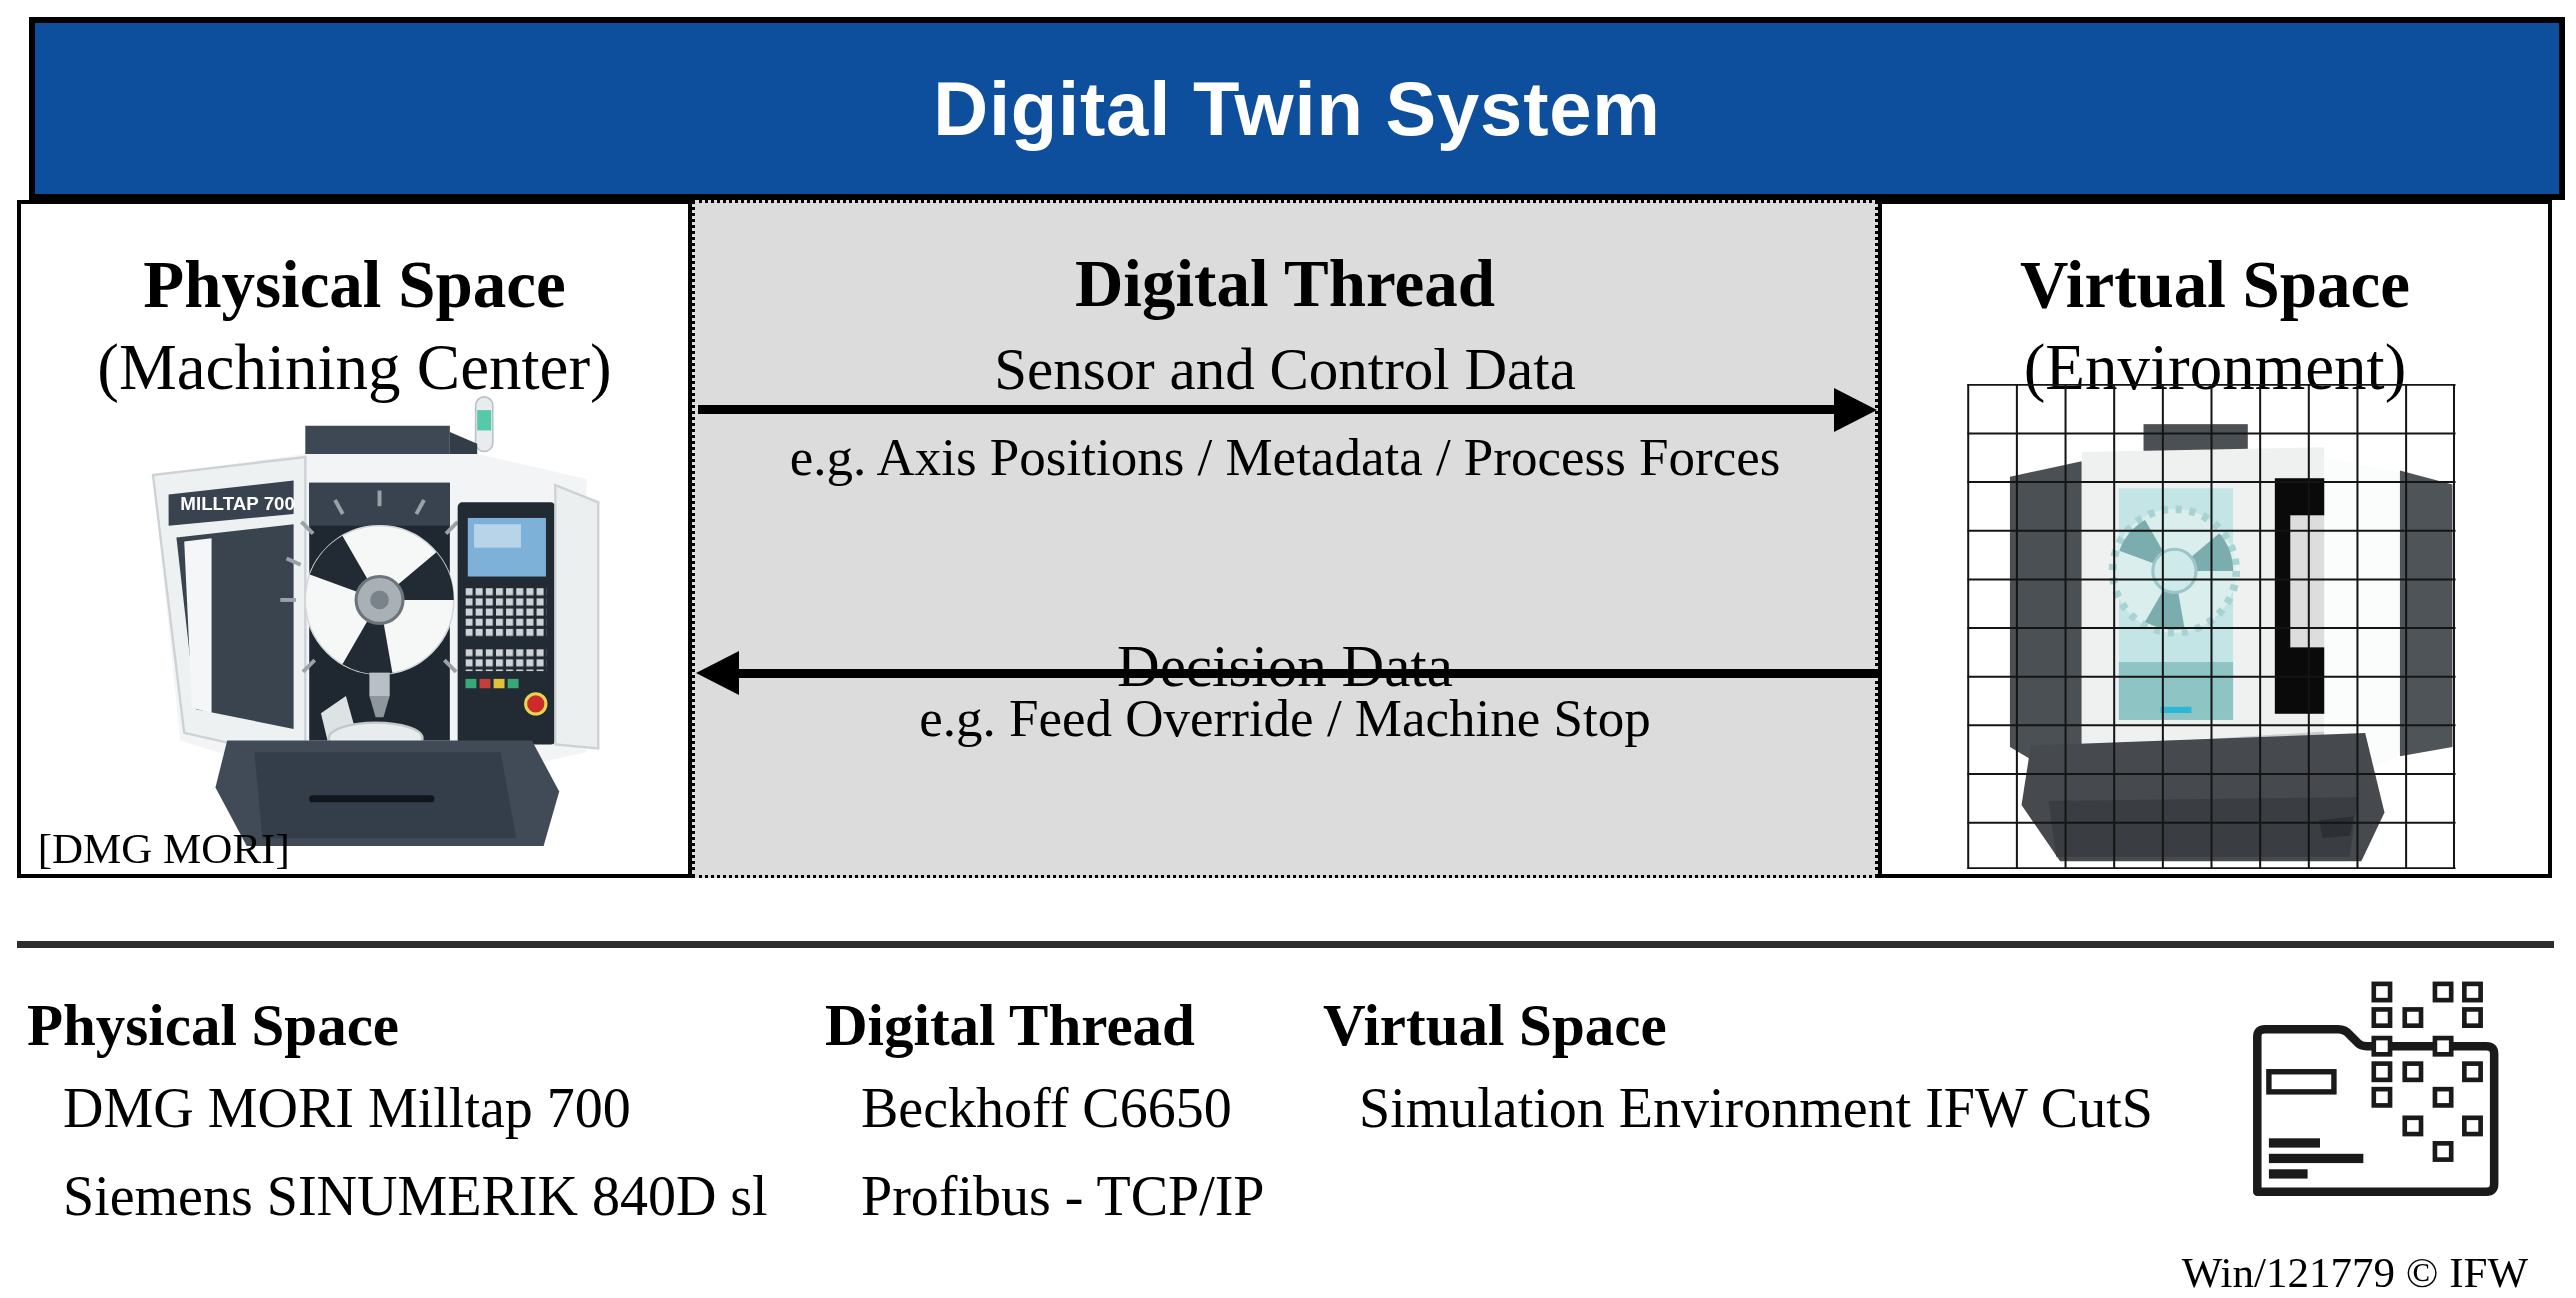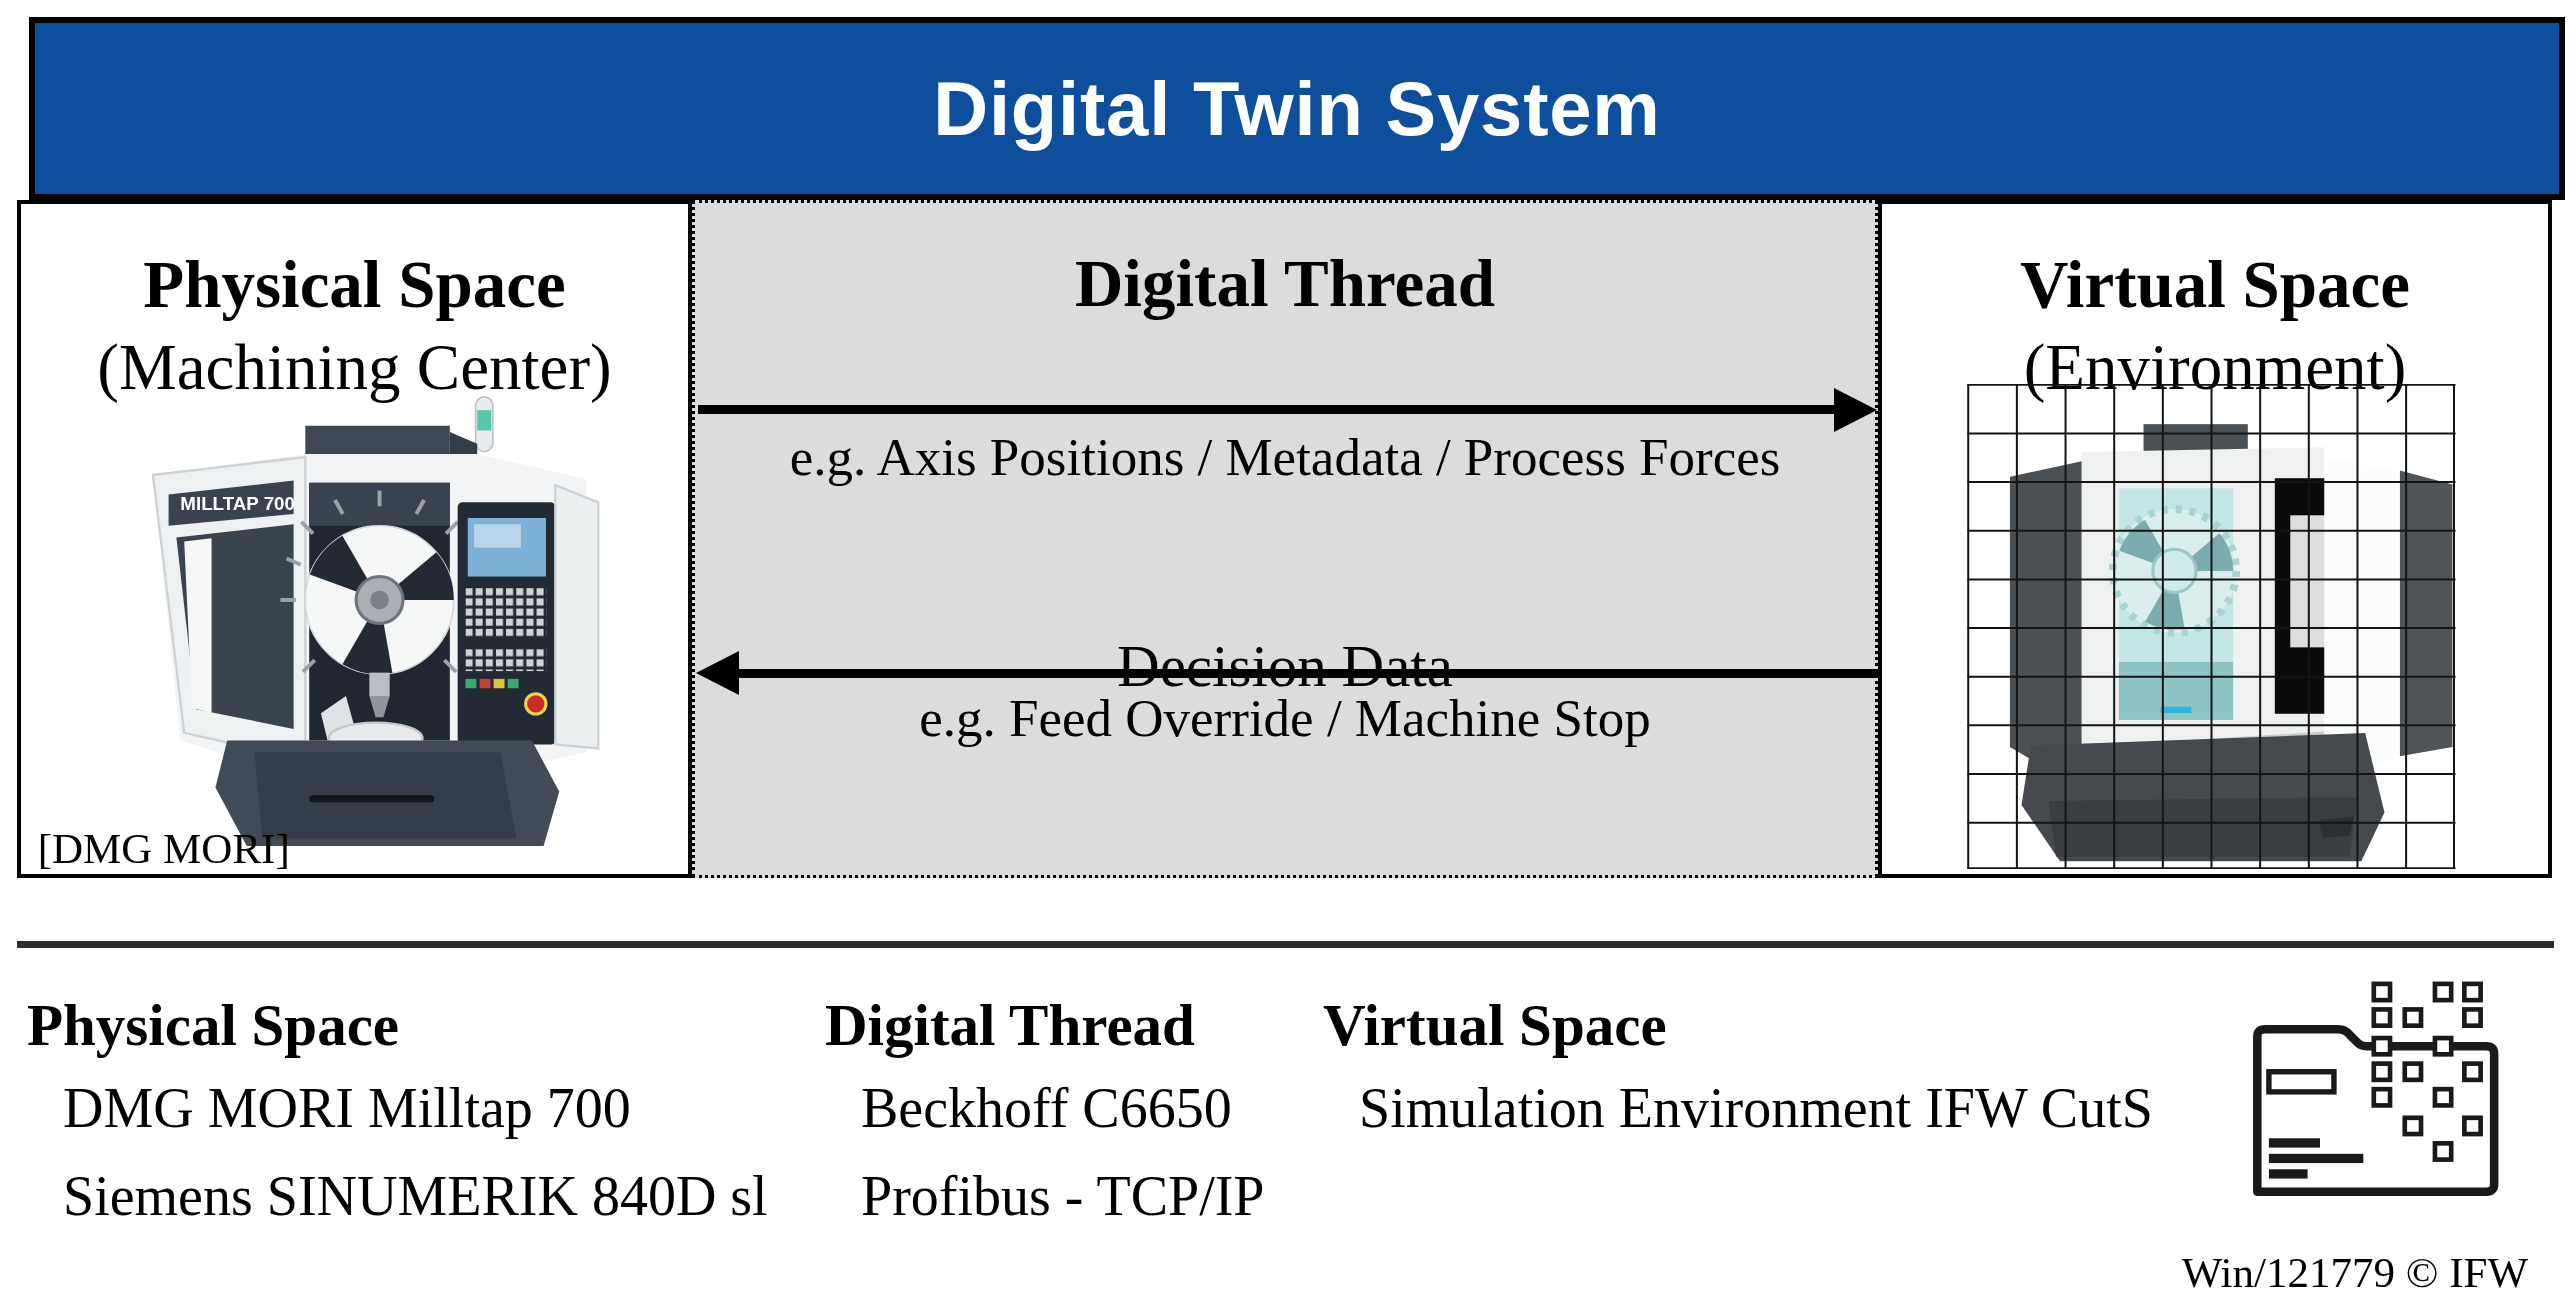--- a/index.html
+++ b/index.html
@@ -150,20 +150,21 @@
       <polygon points="150,455 540,455 575,520 555,590 175,590 135,515" fill="#414b57"></polygon>
       <polygon points="185,470 500,470 520,580 195,580" fill="#343e4a"></polygon>
       <rect x="255" y="525" width="160" height="9" rx="4" fill="#11161c"></rect>
     </svg>
 
     <div class="photo-credit">[DMG MORI]</div>
   </div>
 
   <div class="panel panel-mid">
     <div class="panel-title">Digital Thread</div>
+    <div class="flow-label flow1-label">Sensor and Control Data</div>
     <div class="flow-example flow1-example">e.g. Axis Positions / Metadata / Process Forces</div>
     <div class="flow-label flow2-label">Decision Data</div>
     <div class="flow-example flow2-example">e.g. Feed Override / Machine Stop</div>
   </div>
 
   <div class="panel panel-right">
     <div class="panel-title">Virtual Space</div>
     <div class="panel-subtitle">(Environment)</div>
 
     <svg class="voxel-art" viewBox="0 0 632 628" aria-hidden="true">

